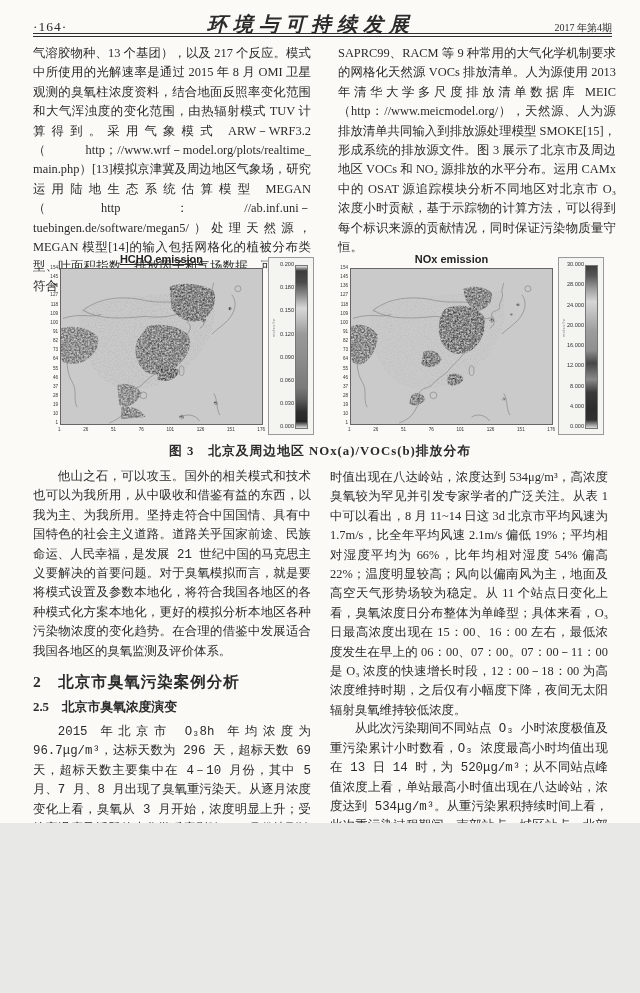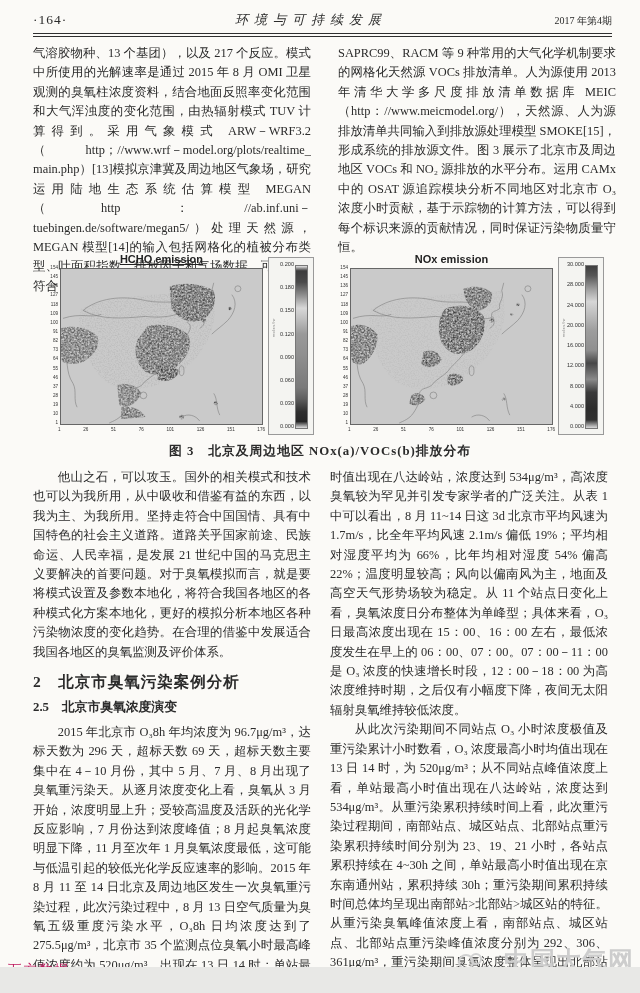--- a/index.html
+++ b/index.html
@@ -1,30 +1,30 @@
 <!DOCTYPE html>
 <html><head>
 <meta charset="utf-8">
 <style>
   html,body{margin:0;padding:0;background:#e8e8e6;}
-  .page{position:relative;width:640px;height:967px;margin:0 auto;background:var(--page-bg,#fbfaf7);
+  .page{position:relative;width:640px;height:823px;margin:0 auto;background:var(--page-bg,#fbfaf7);
         font-family:"Liberation Serif","DejaVu Serif",serif;color:var(--ink,#2b2b2b);overflow:hidden;}
 
   
   .hdr{position:absolute;top:11px;left:33px;right:28px;display:flex;justify-content:space-between;align-items:baseline;}
   .hdr .pageno{font-size:13.5px;letter-spacing:1px;}
-  .hdr .jtitle{font-size:13px;font-weight:normal;font-style:italic;letter-spacing:6px;}
+  .hdr .jtitle{font-size:20px;font-weight:bold;font-style:italic;letter-spacing:6px;}
   .hdr .issue{font-size:10px;}
   .hdr-rule{position:absolute;top:33px;left:33px;right:28px;height:2px;
             border-top:1.4px solid #2f2f2f;border-bottom:1px solid #2f2f2f;}
 
   
   .col{position:absolute;width:278px;font-size:12.4px;line-height:19.4px;text-align:justify;}
   .col p{margin:0;}
-  .ind{text-indent:2em;}
+  .ind{text-indent:2em;font-family:Liberation Mono, monospace;}
   .sec-h2{font-size:15.5px;font-weight:bold;letter-spacing:1px;margin:10px 0 7px 0;}
   .sec-h3{font-size:12.8px;font-weight:bold;margin:2px 0 5px 0;}
 
   
   .figure{position:absolute;top:252px;left:0;width:640px;height:190px;}
   .panel{position:absolute;top:0;height:190px;width:288px;}
   .ptitle{position:absolute;top:1px;width:203px;text-align:center;font-family:"Liberation Sans","DejaVu Sans",sans-serif;
           font-size:11px;font-weight:bold;color:#222;}
   .mapbox{position:absolute;top:16px;width:203px;height:157px;border:1px solid #666;background:#cacaca;box-sizing:border-box;}
   .mapbox svg{display:block;width:100%;height:100%;}

